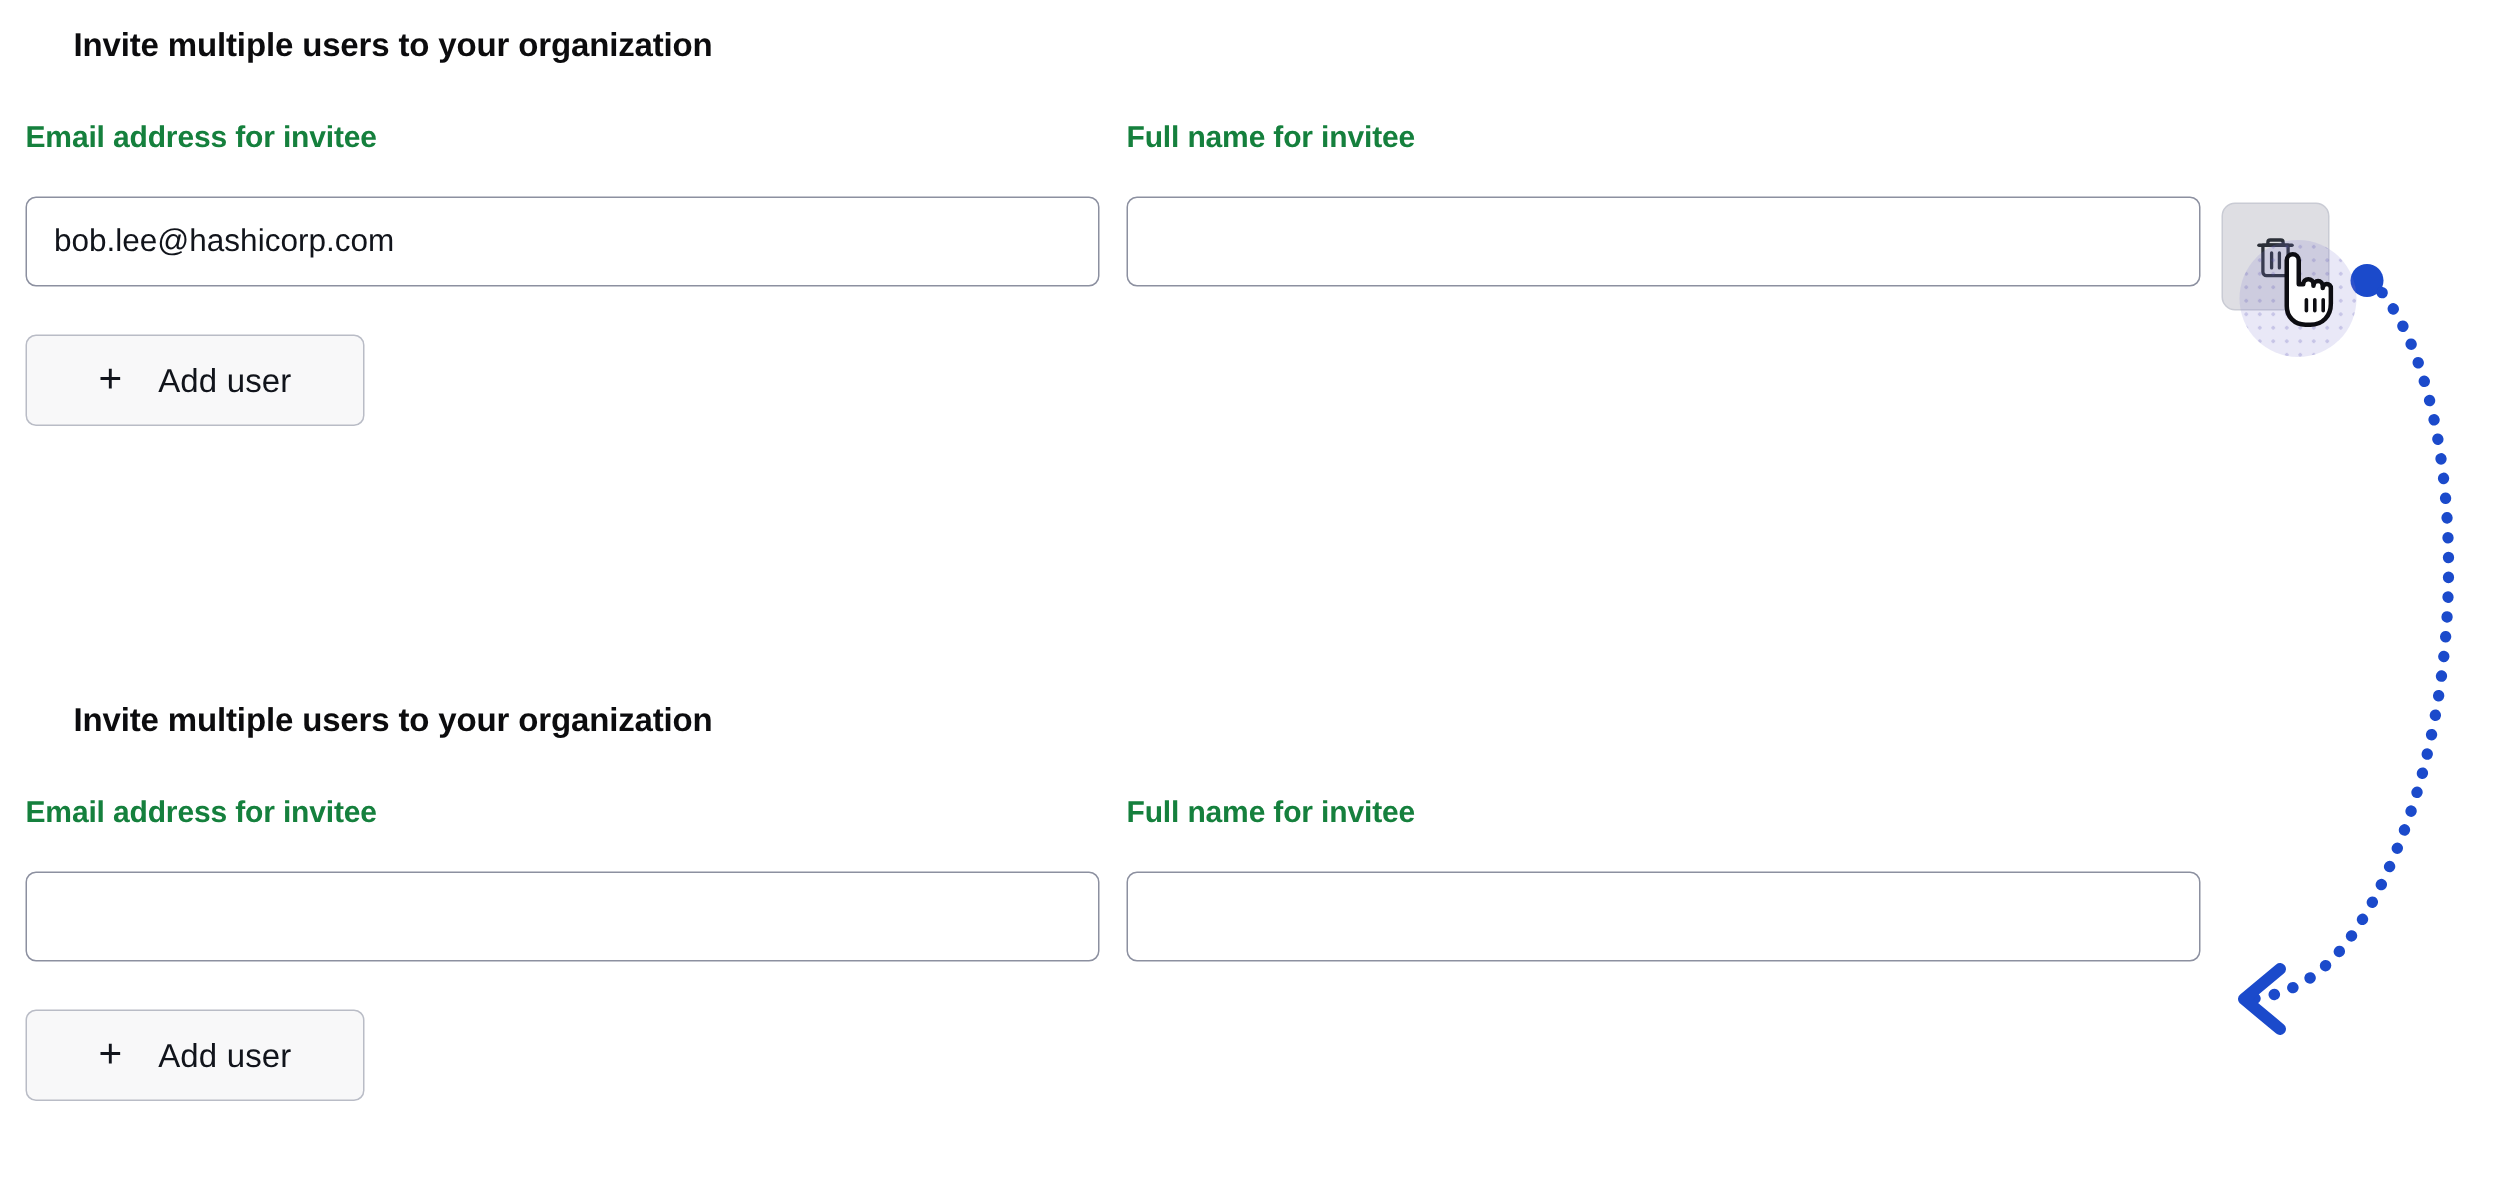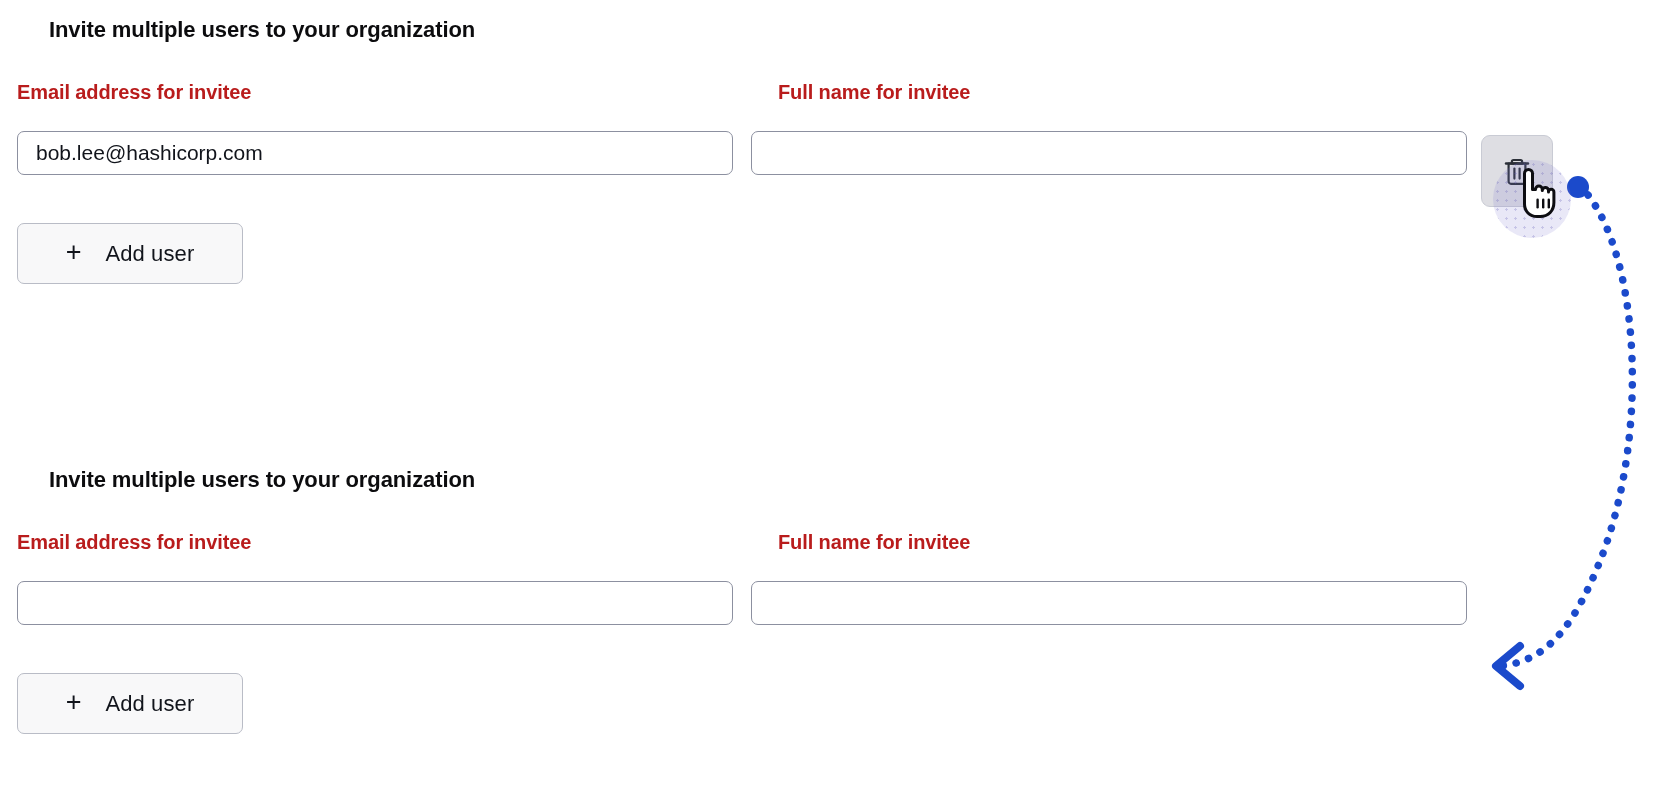--- a/index.html
+++ b/index.html
@@ -43,30 +43,30 @@
     margin-left: 32px;
   }
 
   .field-label {
     position: absolute;
     top: 82px;
     font-size: 20px;
     font-weight: bold;
     letter-spacing: -0.1px;
     line-height: 1;
-    color: #b91c1c;
+    color: #15803d;
     white-space: nowrap;
   }
   .label-email { left: 17px; }
-  .label-name  { left: 778px; }
+  .label-name  { left: 751px; }
 
   .text-input {
     position: absolute;
     top: 131px;
-    height: 44px;
+    height: 60px;
     box-sizing: border-box;
     border: 1.5px solid #8c90a0;
     border-radius: 7px;
     background: #ffffff;
     font-family: "Liberation Sans", sans-serif;
     font-size: 21px;
     color: #11141b;
     padding: 0 18px;
     outline: none;
   }

